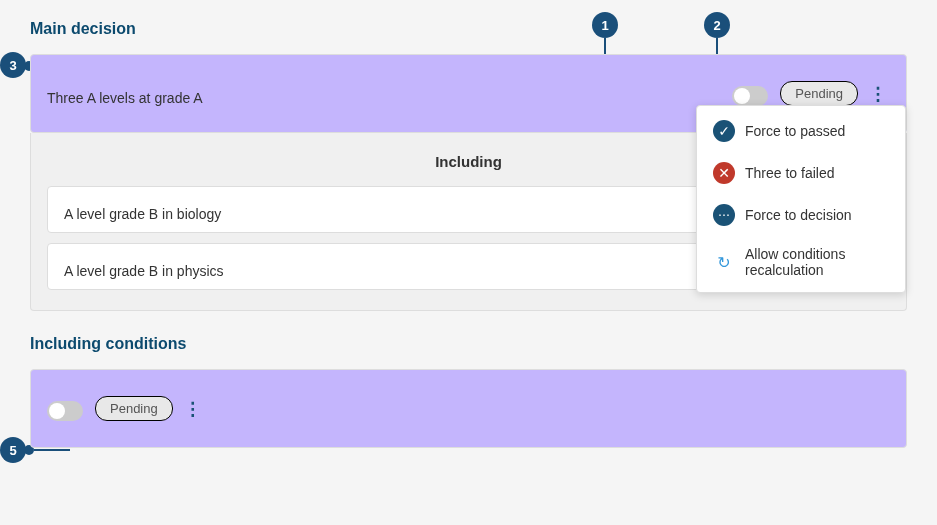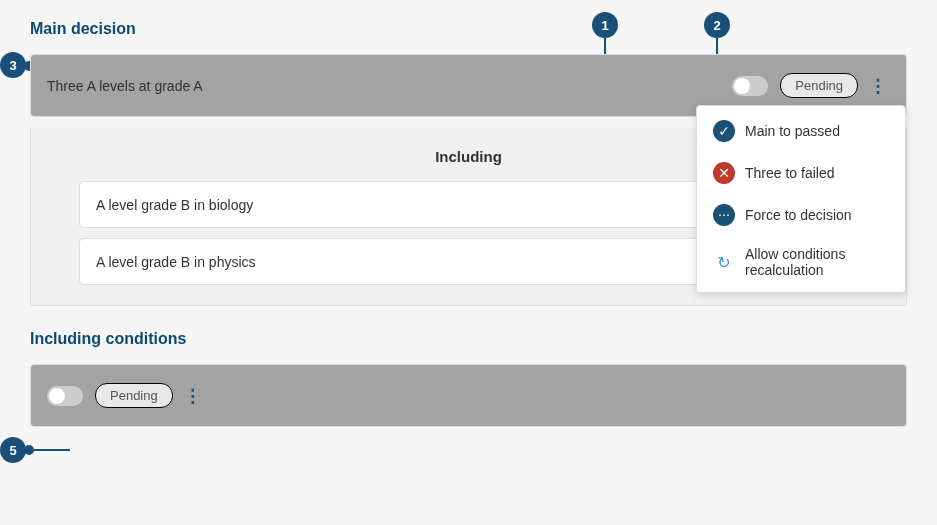--- a/index.html
+++ b/index.html
@@ -24,26 +24,26 @@
       color: #0c4a6e;
       margin-bottom: 16px;
     }
 
     
     .main-decision-section {
       margin-bottom: 0;
     }
 
     .condition-row {
-      background: #a3a3a3;
+      background: #c4b5fd;
       border: 1px solid #ddd;
       border-radius: 4px;
       display: flex;
-      align-items: center;
-      padding: 18px 16px;
+      align-items: flex-end;
+      padding: 26px 16px;
       position: relative;
       margin-bottom: 0;
     }
 
     .condition-label {
       flex: 1;
       font-size: 14px;
       color: #333;
     }
 
@@ -90,39 +90,38 @@
       font-size: 18px;
       font-weight: bold;
     }
 
     
     .including-section {
       background: #f0f0f0;
       border: 1px solid #ddd;
       border-top: none;
       border-radius: 0 0 4px 4px;
-      padding: 20px 48px;
+      padding: 20px 16px;
       margin-bottom: 16px;
-      margin-top: 11px;
     }
 
     .including-title {
       text-align: center;
       font-weight: bold;
       font-size: 15px;
       color: #333;
       margin-bottom: 16px;
     }
 
     .sub-condition-row {
       background: #fff;
       border: 1px solid #ddd;
       border-radius: 4px;
       display: flex;
-      align-items: center;
+      align-items: flex-end;
       padding: 10px 16px;
       margin-bottom: 10px;
     }
 
     .sub-condition-row:last-child {
       margin-bottom: 0;
     }
 
     
     .additional-section {
@@ -252,21 +251,21 @@
 
     <div class="condition-row" style="margin-top: 0; position: relative;">
       <span class="condition-label">Three A levels at grade A</span>
       <div class="toggle-switch"></div>
       <span class="status-badge">Pending</span>
       <div class="three-dots-btn">⋮</div>
 
       <div class="dropdown-menu">
         <div class="dropdown-item">
           <div class="dropdown-icon icon-passed">✓</div>
-          <span>Main to passed</span>
+          <span>Force to passed</span>
         </div>
         <div class="dropdown-item">
           <div class="dropdown-icon icon-failed">✕</div>
           <span>Three to failed</span>
         </div>
         <div class="dropdown-item">
           <div class="dropdown-icon icon-pending">⋯</div>
           <span>Force to decision</span>
         </div>
         <div class="dropdown-item">

